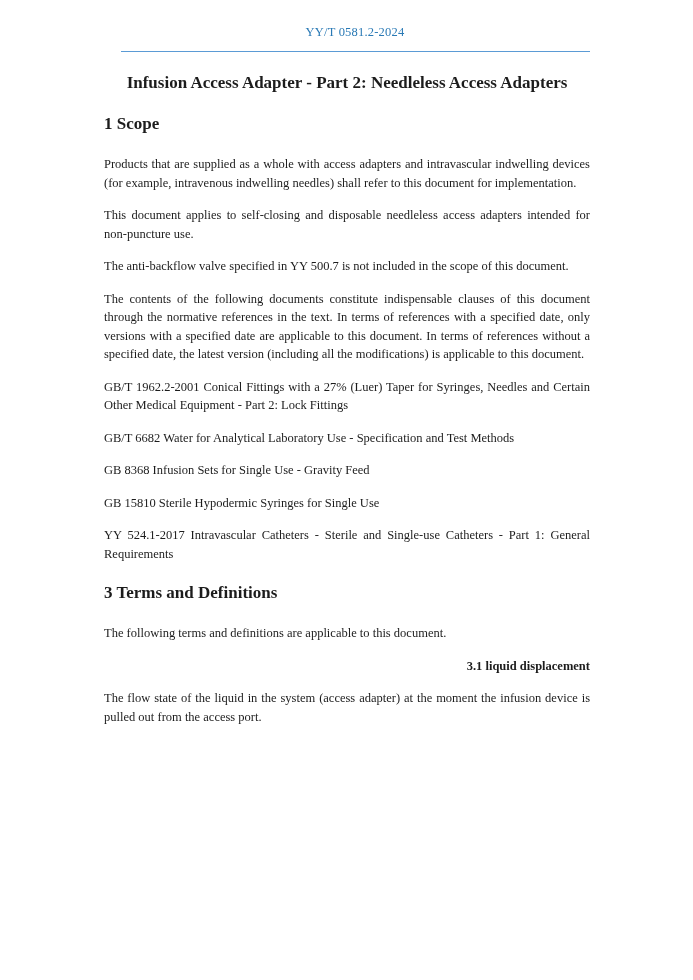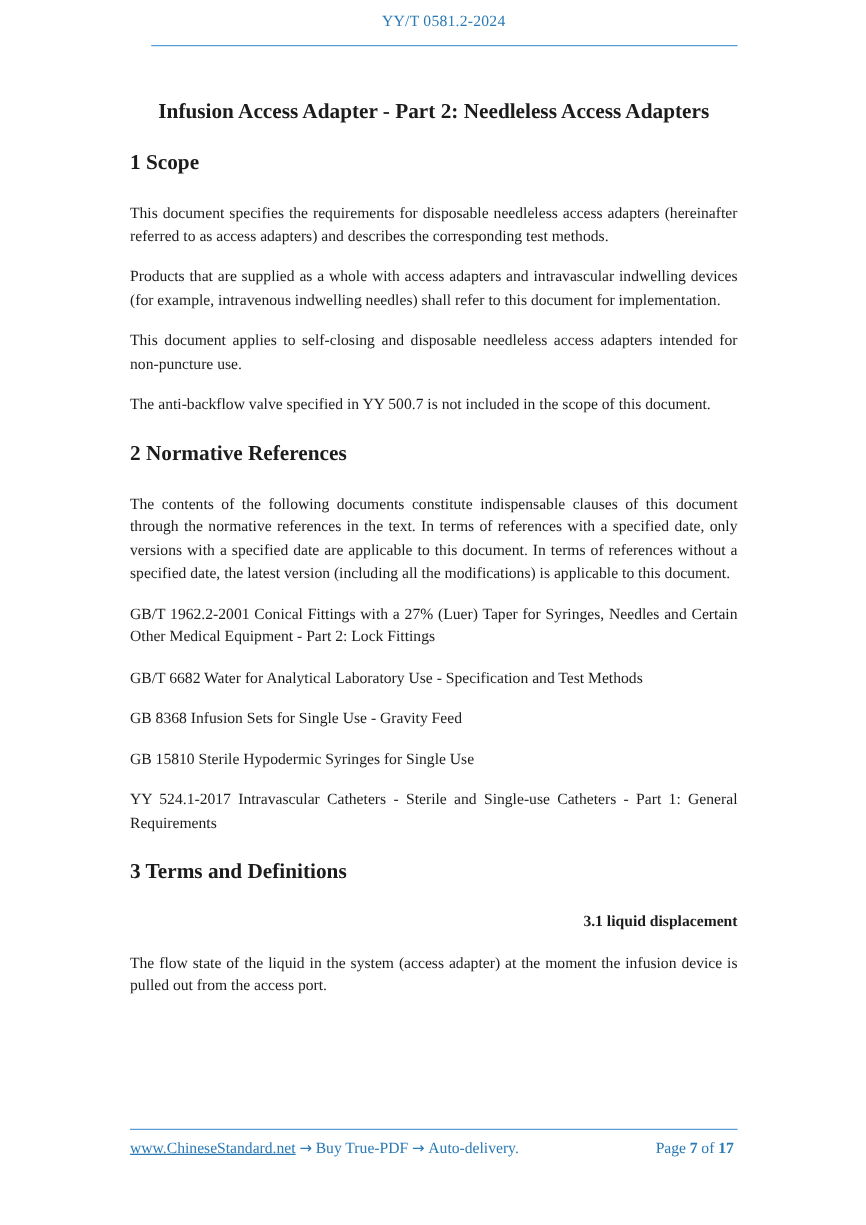--- a/index.html
+++ b/index.html
@@ -13,35 +13,35 @@
     width: 693px;
     height: 980px;
     margin: 0 auto;
     background: #ffffff;
     position: relative;
     font-family: "Liberation Serif", "DejaVu Serif", serif;
     color: var(--text_black);
     overflow: hidden;
   }
   
-  .header { padding-top: 10px; margin-left: 17px; }
+  .header { padding-top: 25px; margin-left: 17px; }
   .std-code {
     text-align: center;
     font-size: 12.5px;
     color: var(--accent_blue);
     letter-spacing: 0.2px;
   }
   .header-rule {
     margin: 11px 103px 0 104px;
     border-top: 1.4px solid var(--rule_blue);
   }
   
   .content { padding: 0 103px 0 104px; }
   .doc-title {
-    margin-top: 40px;
+    margin-top: 19px;
     text-align: center;
     font-weight: bold;
     font-size: 17px;
     line-height: 23px;
   }
   .sec-heading {
     font-size: 17px;
     font-weight: bold;
     line-height: 22px;
     margin: 19px 0 20px 0;
@@ -86,39 +86,31 @@
 
   <div class="header">
     <div class="std-code">YY/T 0581.2-2024</div>
     <div class="header-rule"></div>
   </div>
 
   <div class="content">
     <div class="doc-title">Infusion Access Adapter - Part 2: Needleless Access Adapters</div>
 
     <div class="sec-heading">1 Scope</div>
-    <p>This document specifies the requirements for disposable needleless access adapters (hereinafter referred to as access adapters) and describes the corresponding test methods.</p>
     <p>Products that are supplied as a whole with access adapters and intravascular indwelling devices (for example, intravenous indwelling needles) shall refer to this document for implementation.</p>
     <p>This document applies to self-closing and disposable needleless access adapters intended for non-puncture use.</p>
     <p>The anti-backflow valve specified in YY 500.7 is not included in the scope of this document.</p>
 
-    <div class="sec-heading">2 Normative References</div>
     <p>The contents of the following documents constitute indispensable clauses of this document through the normative references in the text. In terms of references with a specified date, only versions with a specified date are applicable to this document. In terms of references without a specified date, the latest version (including all the modifications) is applicable to this document.</p>
     <p>GB/T 1962.2-2001 Conical Fittings with a 27% (Luer) Taper for Syringes, Needles and Certain Other Medical Equipment - Part 2: Lock Fittings</p>
     <p>GB/T 6682 Water for Analytical Laboratory Use - Specification and Test Methods</p>
     <p>GB 8368 Infusion Sets for Single Use - Gravity Feed</p>
     <p>GB 15810 Sterile Hypodermic Syringes for Single Use</p>
     <p>YY 524.1-2017 Intravascular Catheters - Sterile and Single-use Catheters - Part 1: General Requirements</p>
 
     <div class="sec-heading">3 Terms and Definitions</div>
+    <p>The following terms and definitions are applicable to this document.</p>
     <p class="term">3.1 liquid displacement</p>
     <p>The flow state of the liquid in the system (access adapter) at the moment the infusion device is pulled out from the access port.</p>
   </div>
 
-  <div class="footer">
-    <div class="footer-rule"></div>
-    <div class="footer-row">
-      <span class="footer-left"><span class="site-link">www.ChineseStandard.net</span><span class="arrow">→</span><span>Buy True-PDF</span><span class="arrow">→</span><span>Auto-delivery.</span></span>
-      <span class="page-indicator"><span>Page</span><span class="page-num">7</span><span>of</span><span class="page-num">17</span></span>
-    </div>
-  </div>
 
 </div>
 
 </body></html>

